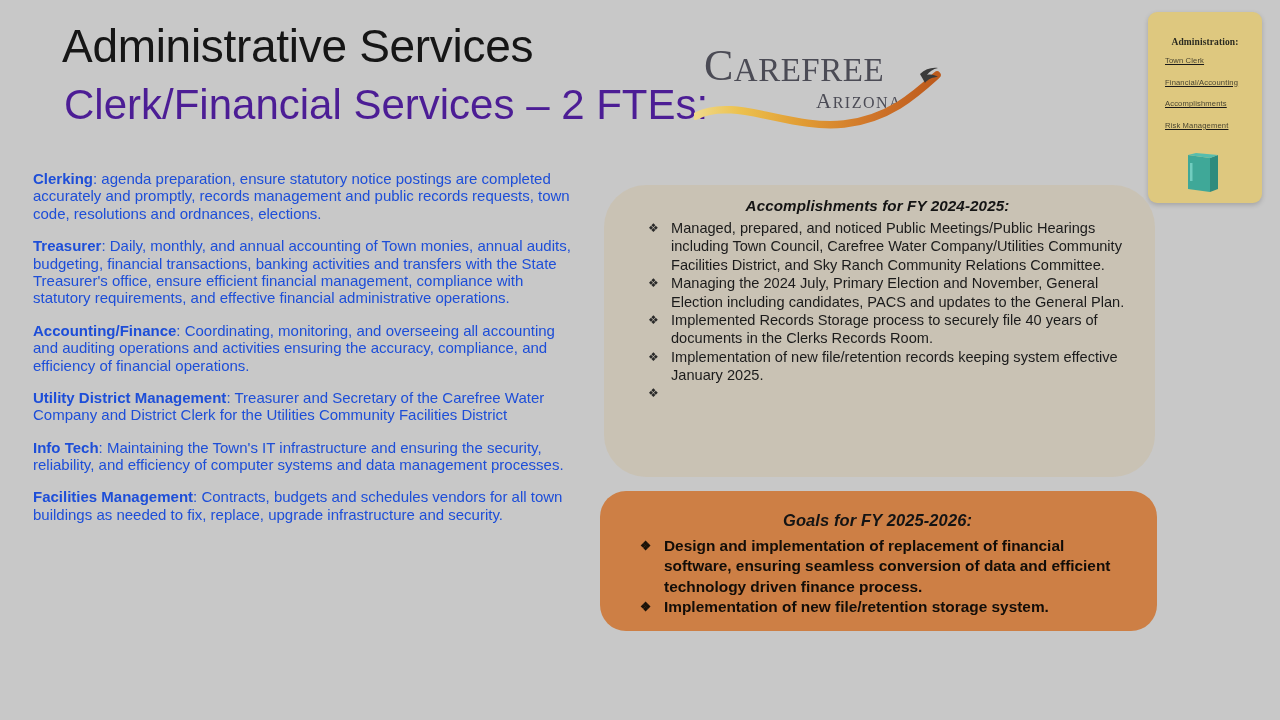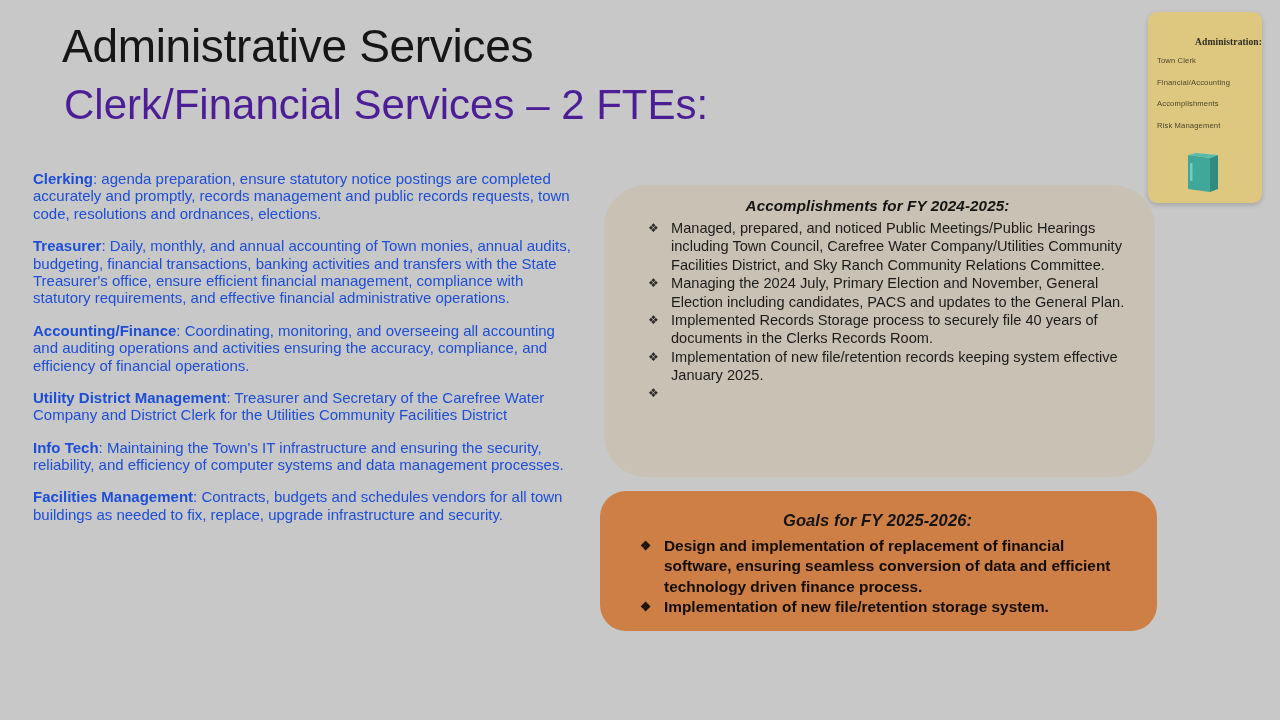--- a/index.html
+++ b/index.html
@@ -65,31 +65,32 @@
     top: 12px;
     width: 114px;
     height: 191px;
     background: #dec87f;
     border-radius: 9px;
     box-shadow: 0 2px 5px rgba(0,0,0,0.18);
     overflow: hidden;
   }
   .admin-title {
     margin: 25px 0 0 0;
-    text-align: right;
+    text-align: center;
     font-family: "Liberation Serif", serif;
     font-weight: bold;
     font-size: 9.5px;
     color: #2b2b20;
     letter-spacing: 0.1px;
   }
   .admin-list {
-    margin: 10px 0 0 0;
+    margin: 10px 0 0 8px;
     padding: 0 0 0 9px;
     list-style: none;
+    text-decoration: underline;
   }
   .admin-list li {
     font-size: 7.6px;
     color: #4a452f;
     line-height: 1;
     margin-bottom: 14px;
     letter-spacing: 0.15px;
     white-space: nowrap;
   }
   .binder {
@@ -190,20 +191,37 @@
 </head>
 <body>
 
 <div class="slide">
 
   <div class="title-block">
     <h1 class="slide-title">Administrative Services</h1>
     <div class="slide-subtitle">Clerk/Financial Services – 2 FTEs:</div>
   </div>
 
+  <div class="logo">
+    <svg width="258" height="105" viewBox="0 0 258 105">
+      <defs>
+        <linearGradient id="swooshGrad" x1="0" y1="0" x2="1" y2="0">
+          <stop offset="0%" stop-color="#efd98a"></stop>
+          <stop offset="18%" stop-color="#ecc14e"></stop>
+          <stop offset="45%" stop-color="#e09a33"></stop>
+          <stop offset="72%" stop-color="#d0762a"></stop>
+          <stop offset="100%" stop-color="#bd5a1c"></stop>
+        </linearGradient>
+      </defs>
+      <text x="10" y="52" font-family="Liberation Serif, serif" font-size="44" letter-spacing="0.5" fill="#4b4b55">C<tspan font-size="33" dy="1">AREFREE</tspan></text>
+      <text x="122" y="80" font-family="Liberation Serif, serif" font-size="21" letter-spacing="1.5" fill="#4b4b55">A<tspan font-size="16">RIZONA</tspan></text>
+      <path d="M2 88 C 40 68, 95 102, 150 96 C 195 91, 222 66, 243 47" stroke="url(#swooshGrad)" stroke-width="7.5" fill="none" stroke-linecap="round"></path>
+      <path d="M226 46 c 5 -5, 12 -7, 18 -6 c -5 1, -9 4, -11 7 c 4 -1, 8 0, 11 2 c -5 0, -10 2, -13 6 c -2 -4, -4 -7, -5 -9 z" fill="#3a3a3a"></path>
+    </svg>
+  </div>
 
   <div class="admin-card">
     <div class="admin-title">Administration:</div>
     <ul class="admin-list">
       <li>Town Clerk</li>
       <li>Financial/Accounting</li>
       <li>Accomplishments</li>
       <li>Risk Management</li>
     </ul>
     <svg class="binder" viewBox="0 0 46 44">

